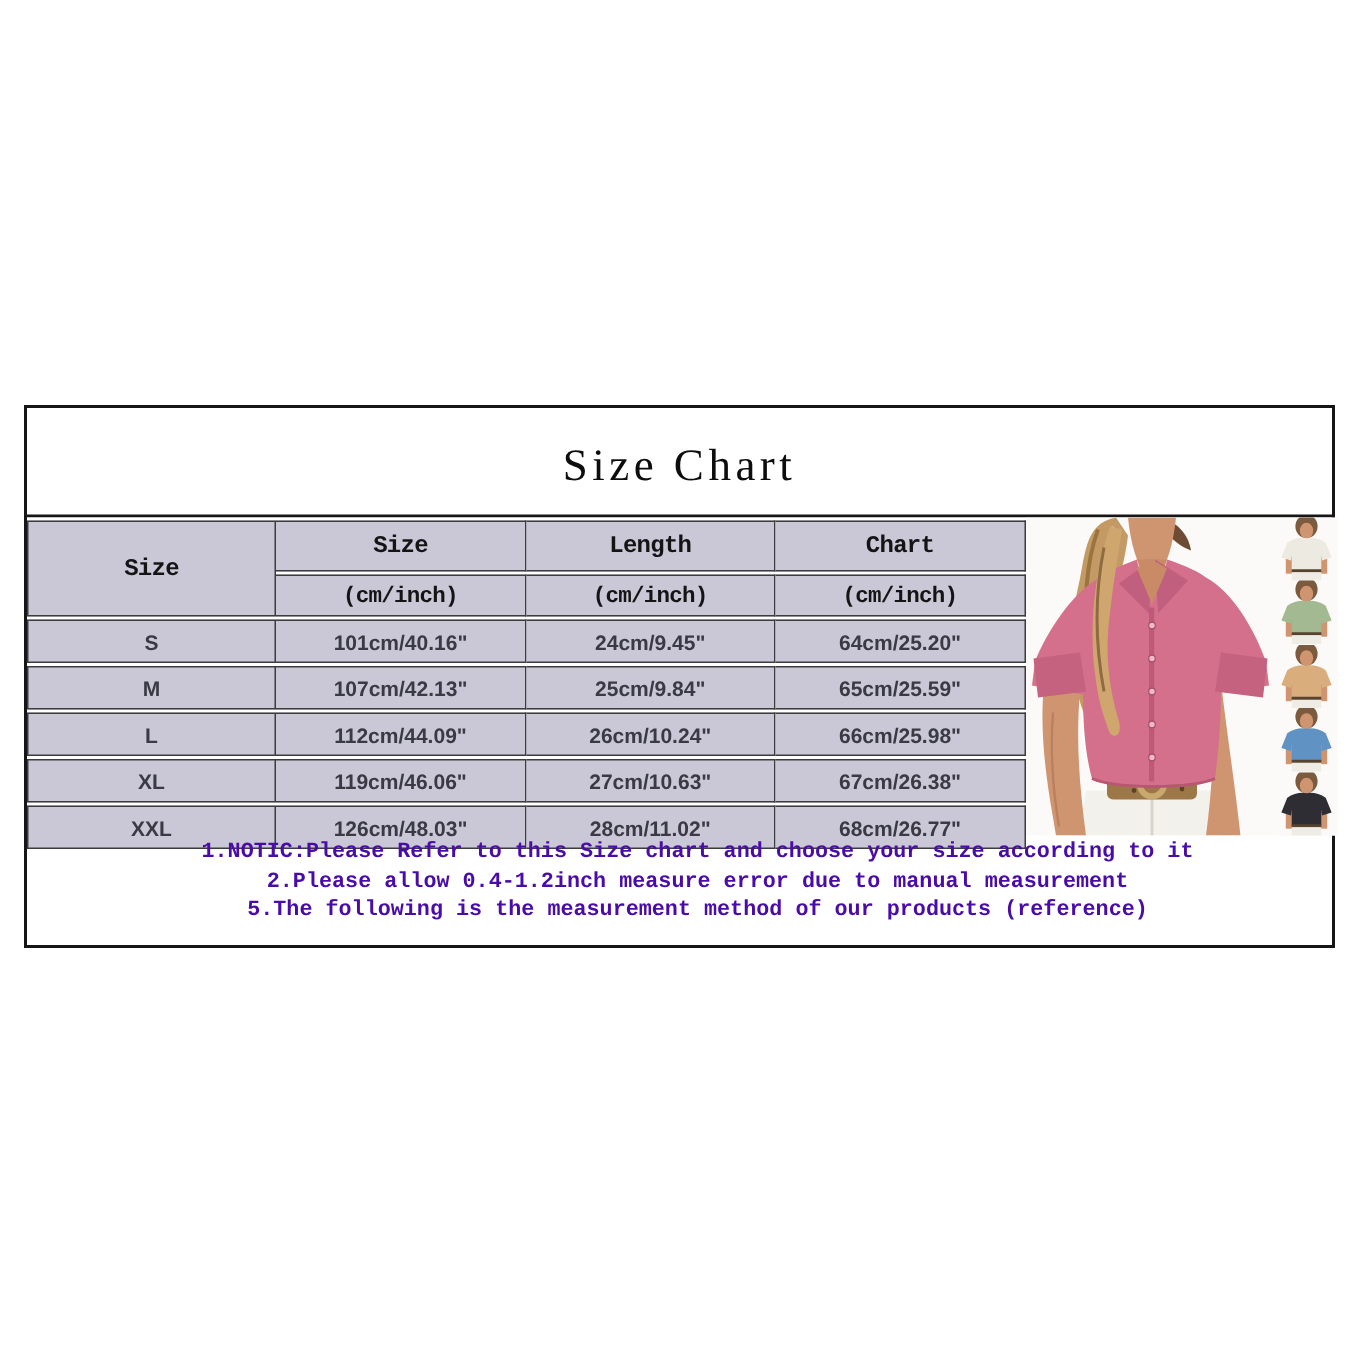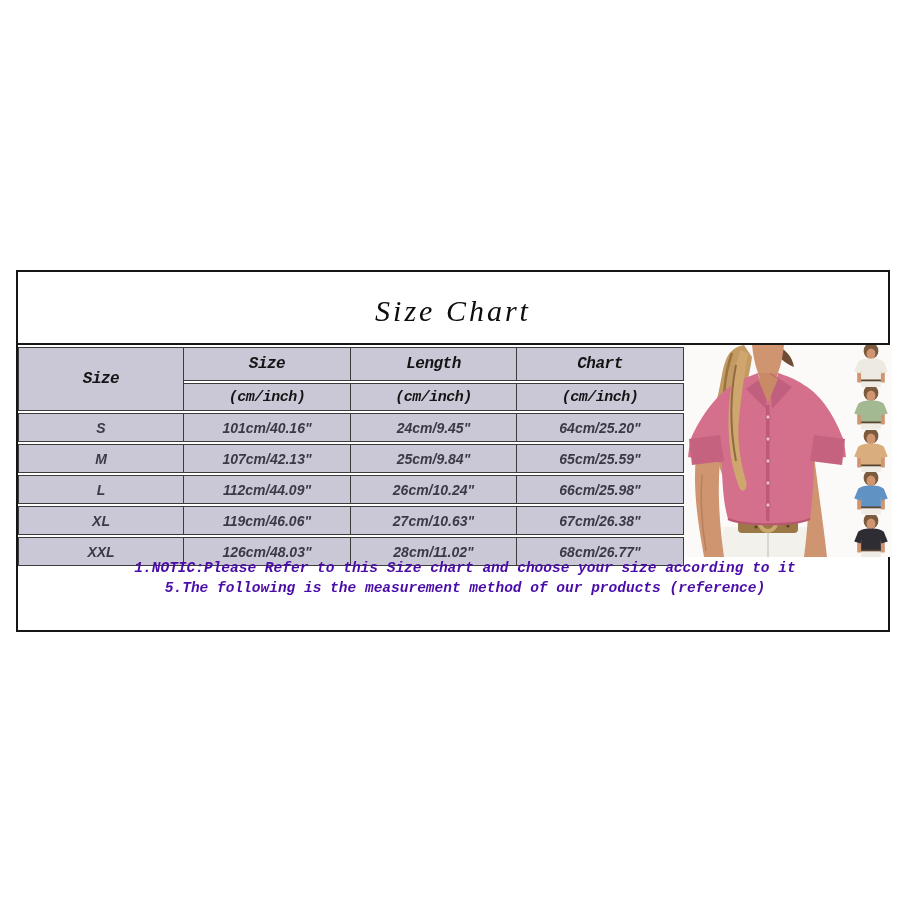--- a/index.html
+++ b/index.html
@@ -1,19 +1,19 @@
 <!DOCTYPE html>
 <html><head>
 <meta charset="utf-8">
 <style>
   html,body{margin:0;padding:0;background:#ffffff;}
   .canvas{position:relative;width:910px;height:910px;background:#ffffff;overflow:hidden;
           font-family:"Liberation Sans",sans-serif;}
   .content-box{position:absolute;left:16px;top:270px;width:874px;height:362px;
-               border:2px solid #161616;box-sizing:border-box;background:#ffffff;font-style:italic;}
+               border:2px solid #161616;box-sizing:border-box;background:#ffffff;}
   .title-band{height:73px;border-bottom:2px solid #161616;box-sizing:border-box;
               display:flex;align-items:center;justify-content:center;}
   .title-text{font-family:"Liberation Serif",serif;font-size:30px;letter-spacing:3px;
               color:#0d0d0d;padding-top:6px;}
   .main-row{display:flex;height:212px;}
   
   .tbl-wrap{width:666px;height:212px;}
   table.size-table{border-collapse:separate;border-spacing:0 2px;table-layout:fixed;
                    width:666px;height:212px;background:#ffffff;}
   table.size-table td{border:1px solid #3c3c3c;border-left:none;background:#cac7d6;
@@ -201,17 +201,18 @@
             <path d="M8,17 C12,14 18,13 21,14 C24,13 30,14 34,17 L38,27 L31.5,29 L31,25 L31,36 L11,36 L11,25 L10.5,29 L4,27 Z" fill="#2e2d33"></path>
             <rect x="11" y="35" width="20" height="2.2" fill="#57432e"></rect>
             <rect x="11" y="37" width="20" height="6" fill="#efece6"></rect>
           </svg>
         </div>
       </div>
     </div>
 
     <div class="notes">
       <div class="note-line">1.NOTIC:Please Refer to this Size chart and choose your size according to it</div>
+      <div class="note-line">2.Please allow 0.4-1.2inch measure error due to manual measurement</div>
       <div class="note-line">5.The following is the measurement method of our products (reference)</div>
     </div>
 
   </div>
 </div>
 
 </body></html>

